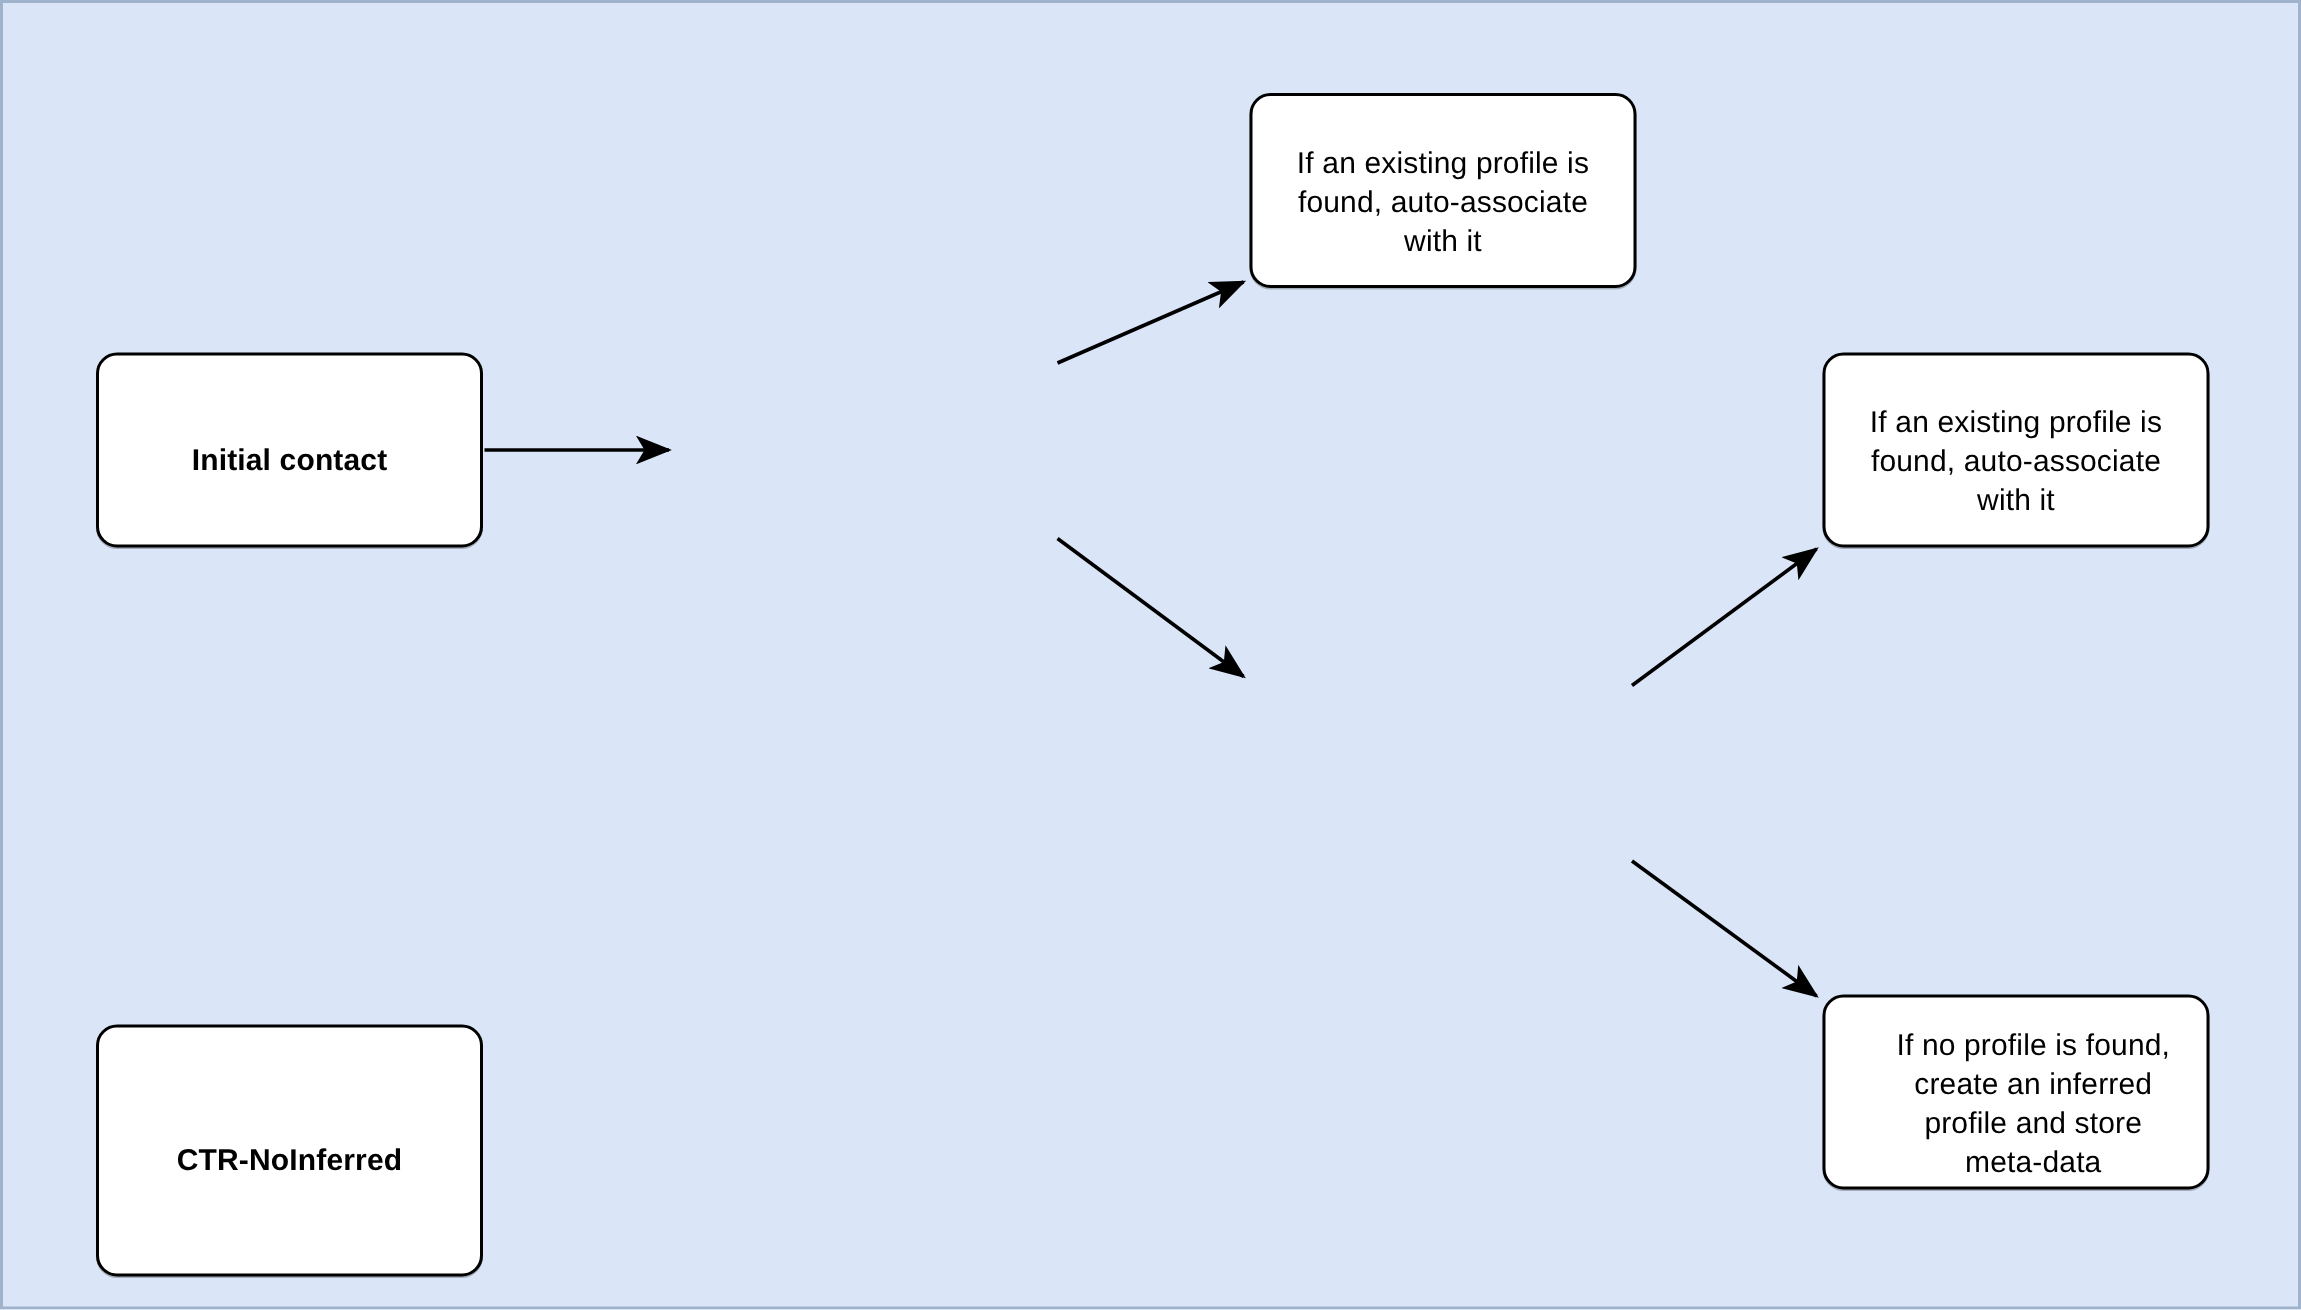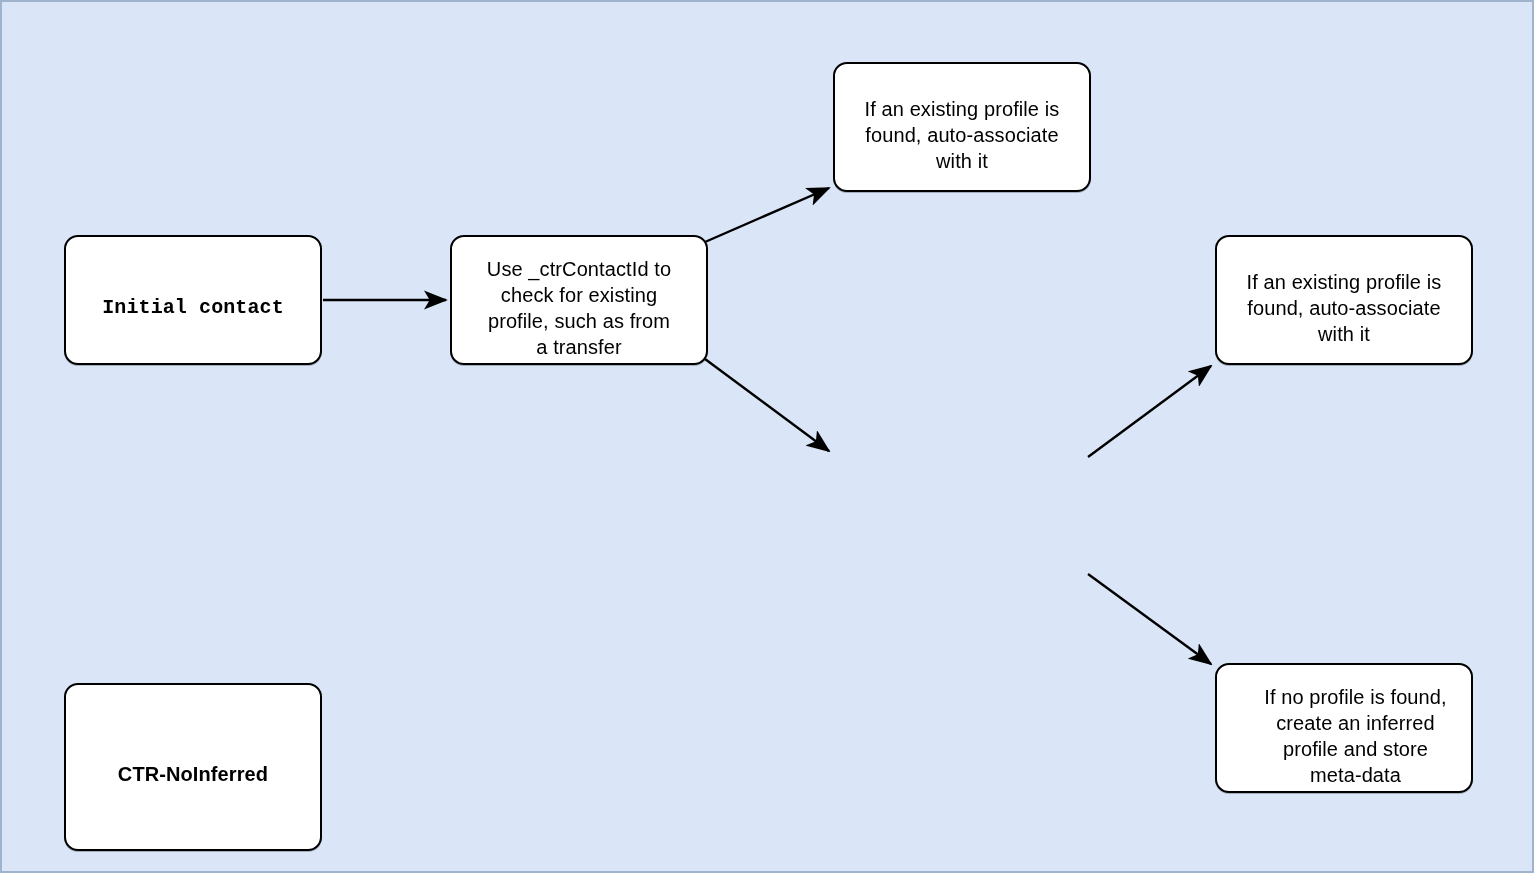--- a/index.html
+++ b/index.html
@@ -68,30 +68,24 @@
     </defs>
     <g id="edge-group" stroke="#000000" stroke-width="2.4" fill="none">
         <line x1="321" y1="298" x2="444" y2="298" stroke="#000000" marker-end="url(#arrowhead)"></line>
         <line x1="703" y1="240" x2="827" y2="186" stroke="#000000" marker-end="url(#arrowhead)"></line>
         <line x1="703" y1="357" x2="827" y2="449" stroke="#000000" marker-end="url(#arrowhead)"></line>
         <line x1="1086" y1="455" x2="1209" y2="364" stroke="#000000" marker-end="url(#arrowhead)"></line>
         <line x1="1086" y1="572" x2="1209" y2="662" stroke="#000000" marker-end="url(#arrowhead)"></line>
       </g>
   </svg>
 
-  <div class="node terminal" style="left: 62px; top: 233px; width: 258px; height: 130px; background: rgb(255, 255, 255); border-color: rgb(0, 0, 0); font-family: Liberation Mono, monospace;">
+  <div class="node terminal" style="left: 62px; top: 233px; width: 258px; height: 130px; background: rgb(255, 255, 255); border-color: rgb(0, 0, 0);">
     <span class="node-label">Initial contact</span>
   </div>
 
-  <div class="node" style="left: 448px; top: 233px; width: 258px; height: 130px; background: rgb(255, 255, 255); border-color: rgb(0, 0, 0);">
-    <span class="node-label">Use _ctrContactId to
-check for existing
-profile, such as from
-a transfer</span>
-  </div>
 
   <div class="node" style="left: 831px; top: 60px; width: 258px; height: 130px; background: rgb(255, 255, 255); border-color: rgb(0, 0, 0);">
     <span class="node-label">If an existing profile is
 found, auto-associate
 with it</span>
   </div>
 
 
   <div class="node" style="left: 1213px; top: 233px; width: 258px; height: 130px; background: rgb(255, 255, 255); border-color: rgb(0, 0, 0);">
     <span class="node-label">If an existing profile is

